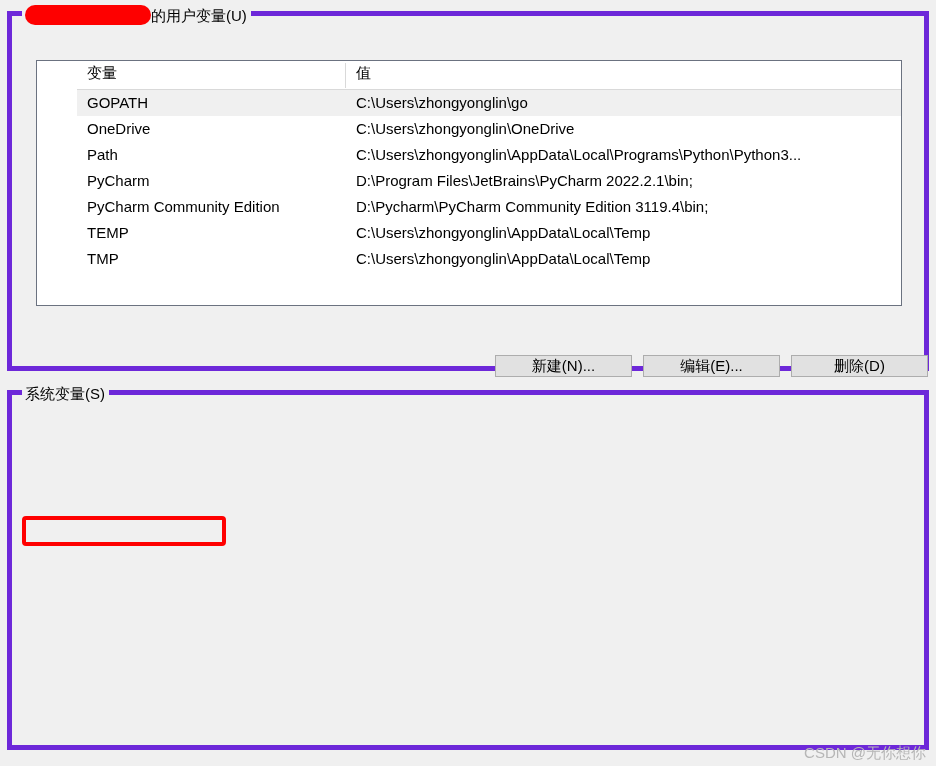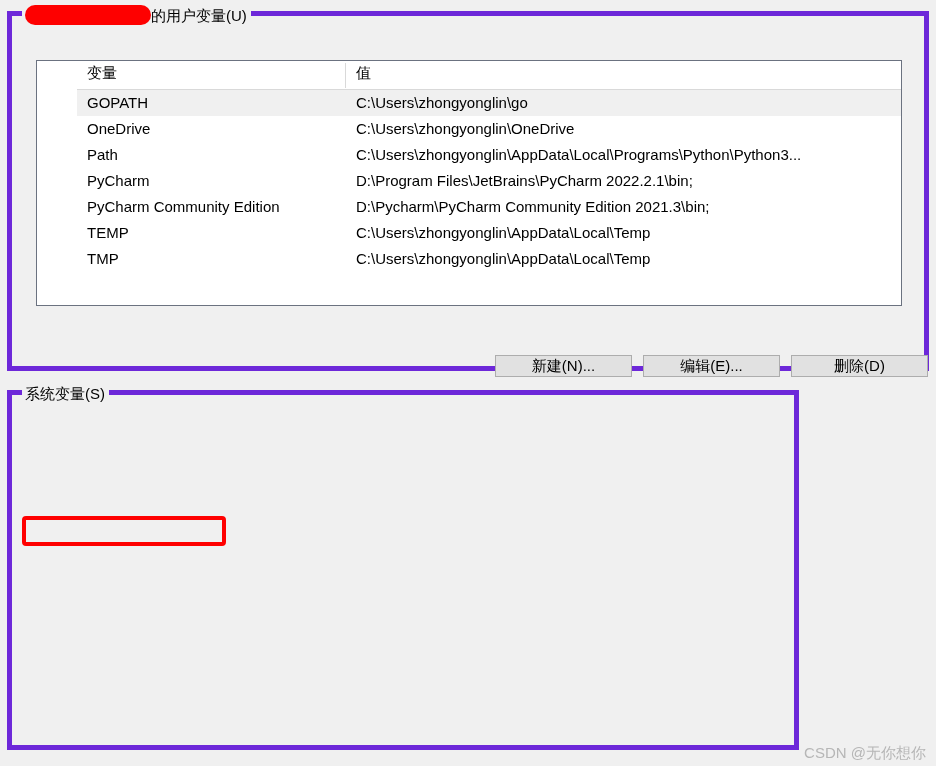--- a/index.html
+++ b/index.html
@@ -26,21 +26,21 @@
   }
   #user-group {
     left: 7px;
     top: 11px;
     width: 922px;
     height: 360px;
   }
   #system-group {
     left: 7px;
     top: 390px;
-    width: 792px;
+    width: 922px;
     height: 360px;
     padding-left: 35px;
   }
   .group-legend {
     position: absolute;
     top: -11px;
     left: 10px;
     background: #f0f0f0;
     padding: 0 4px 0 3px;
     font-size: 15px;
@@ -196,21 +196,21 @@
         <div class="cell c2">C:\Users\zhongyonglin\AppData\Local\Programs\Python\Python3...</div>
       </div>
 
       <div class="lv-row">
         <div class="cell c1">PyCharm</div>
         <div class="cell c2">D:\Program Files\JetBrains\PyCharm 2022.2.1\bin;</div>
       </div>
 
       <div class="lv-row">
         <div class="cell c1">PyCharm Community Edition</div>
-        <div class="cell c2">D:\Pycharm\PyCharm Community Edition 2021.3\bin;</div>
+        <div class="cell c2">D:\Pycharm\PyCharm Community Edition 3119.4\bin;</div>
       </div>
 
       <div class="lv-row">
         <div class="cell c1">TEMP</div>
         <div class="cell c2">C:\Users\zhongyonglin\AppData\Local\Temp</div>
       </div>
 
       <div class="lv-row">
         <div class="cell c1">TMP</div>
         <div class="cell c2">C:\Users\zhongyonglin\AppData\Local\Temp</div>

